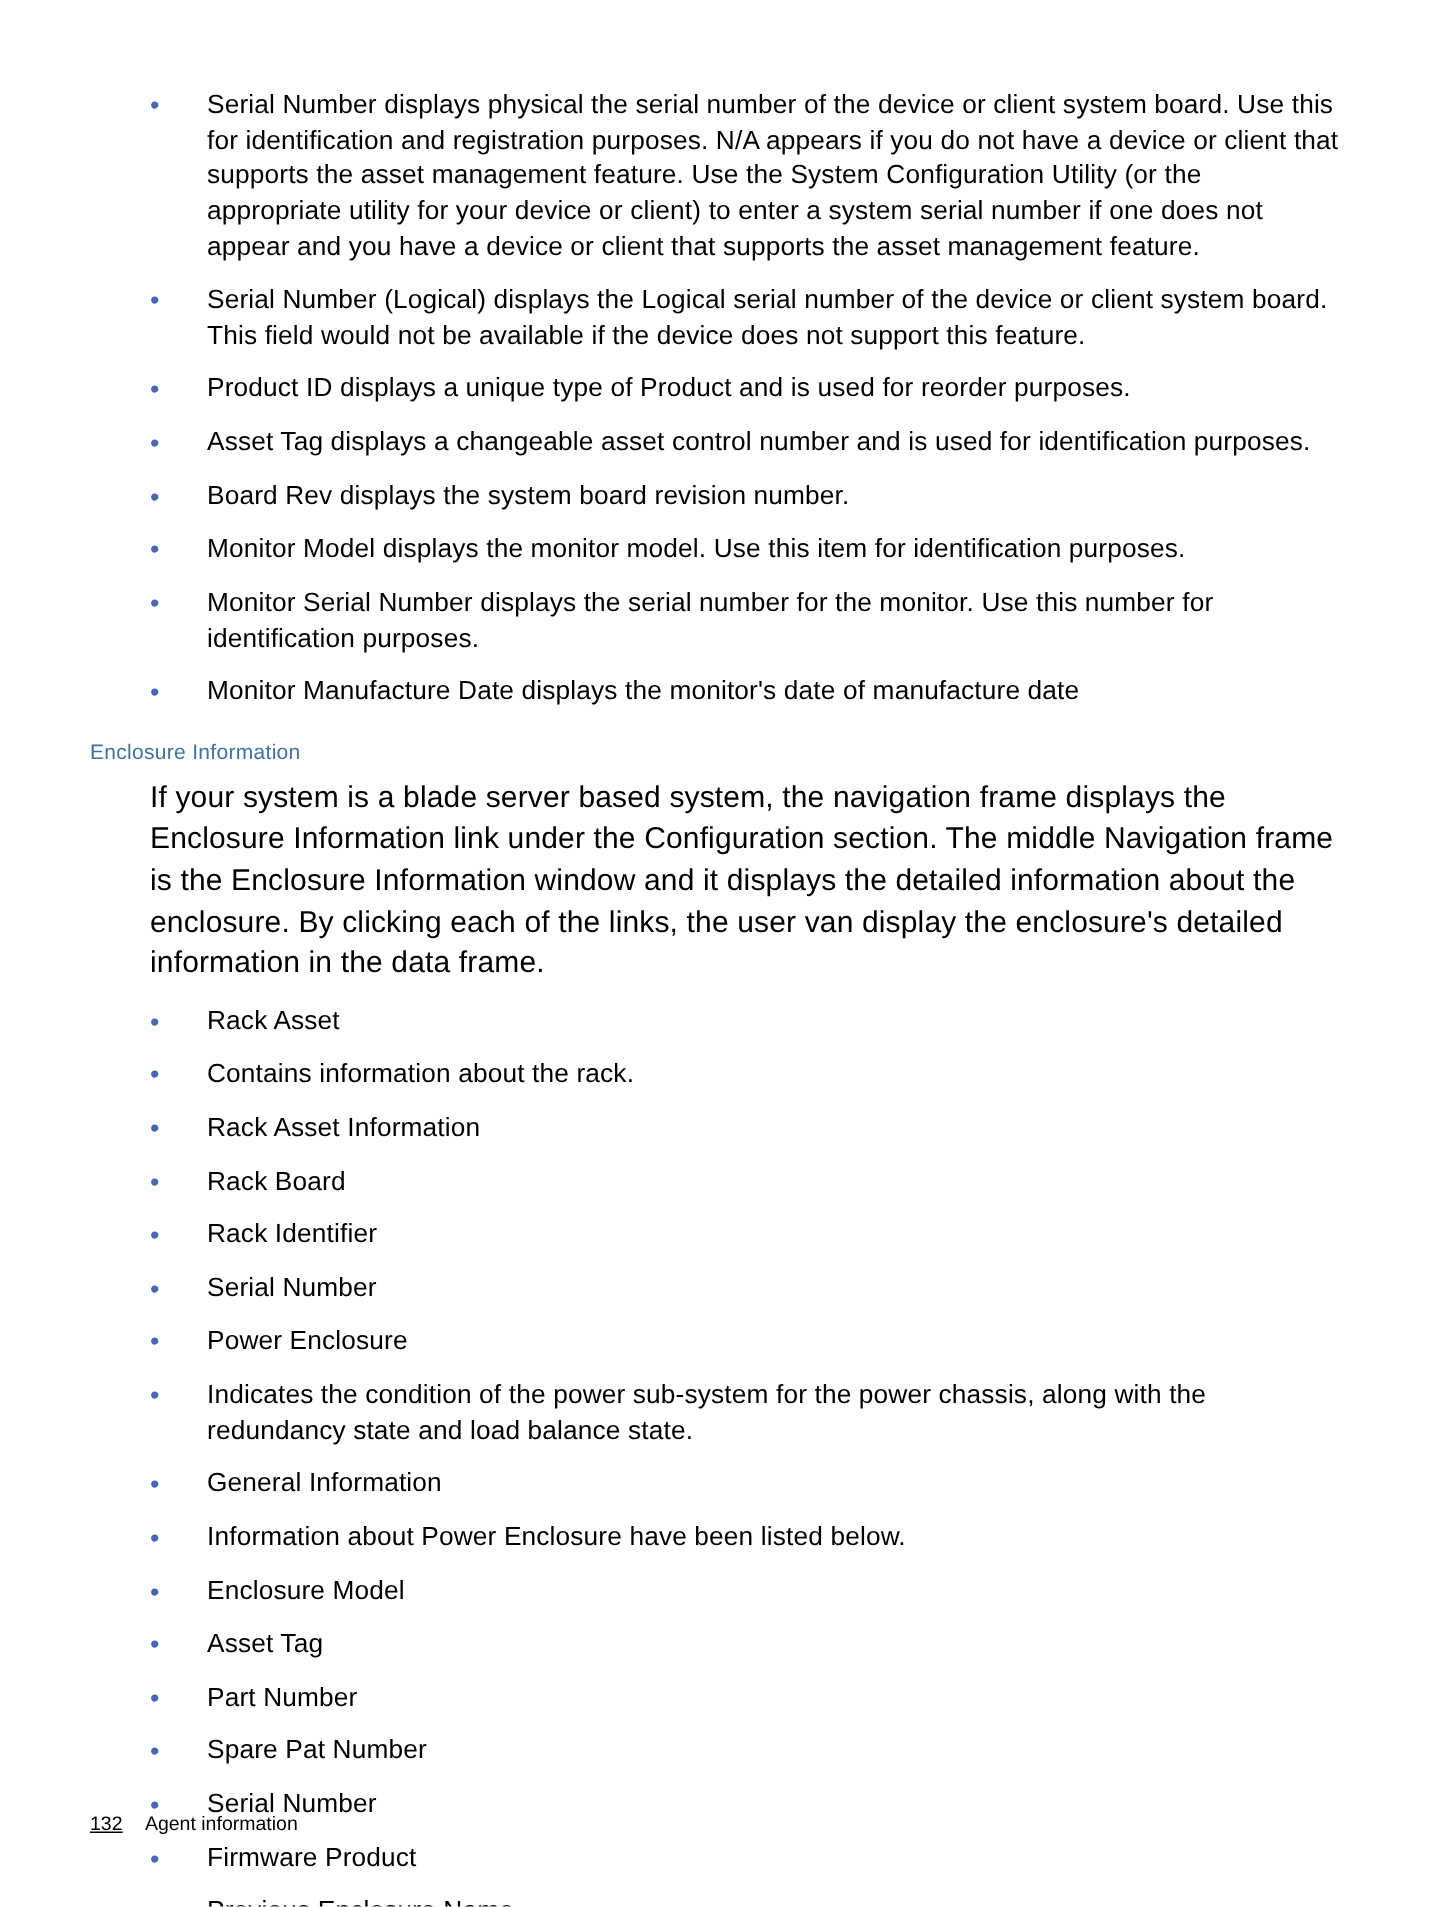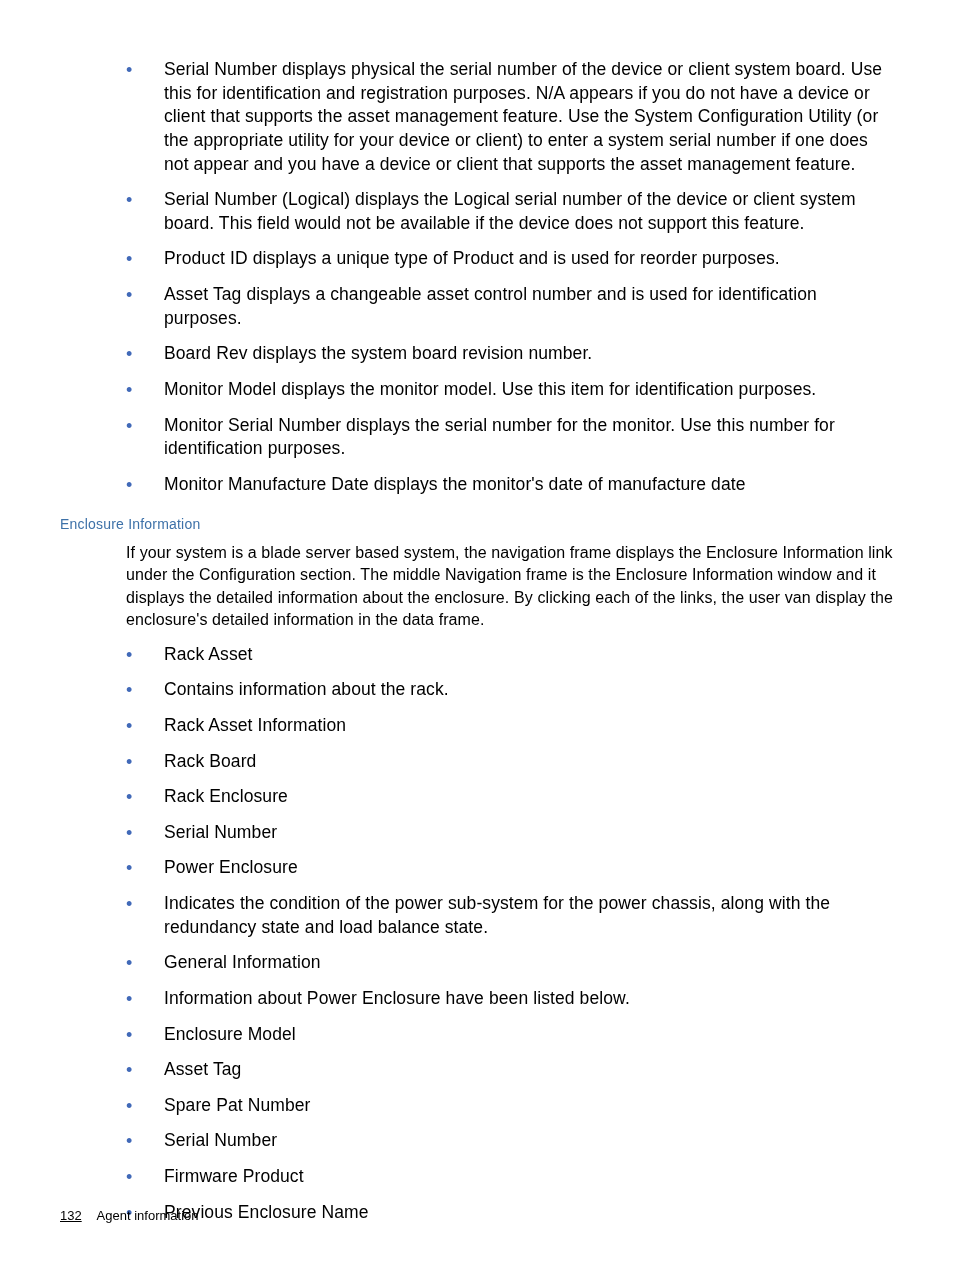--- a/index.html
+++ b/index.html
@@ -13,21 +13,21 @@
       color: #000000;
       width: 954px;
       height: 1271px;
       position: relative;
       font-stretch: normal;
     }
     .page-content {
       padding: 58px 60px 0 60px;
     }
     .indented-block {
-      margin-left: 66px;
+      margin-left: 40px;
     }
     ul.bullet-list {
       list-style: none;
       padding: 0;
       margin: 0;
     }
     ul.bullet-list li {
       position: relative;
       padding-left: 38px;
       margin-bottom: 12px;
@@ -47,21 +47,21 @@
     .section-heading {
       color: #3d71a8;
       font-size: 14px;
       font-weight: normal;
       margin-top: 20px;
       margin-bottom: 10px;
       margin-left: 0;
       letter-spacing: 0.2px;
     }
     .body-para {
-      font-size: 16px;
+      font-size: 20px;
       line-height: 1.38;
       margin-bottom: 12px;
       letter-spacing: 0.1px;
     }
     .footer {
       position: absolute;
       bottom: 48px;
       left: 60px;
       font-size: 13px;
       color: #000;
@@ -91,28 +91,29 @@
 
   <h2 class="section-heading">Enclosure Information</h2>
 
   <div class="indented-block">
     <p class="body-para">If your system is a blade server based system, the navigation frame displays the Enclosure Information link under the Configuration section. The middle Navigation frame is the Enclosure Information window and it displays the detailed information about the enclosure. By clicking each of the links, the user van display the enclosure's detailed information in the data frame.</p>
     <ul class="bullet-list">
       <li><span>Rack Asset</span></li>
       <li><span>Contains information about the rack.</span></li>
       <li><span>Rack Asset Information</span></li>
       <li><span>Rack Board</span></li>
-      <li><span>Rack Enclosure</span></li>
+      <li><span>Rack Identifier</span></li>
       <li><span>Serial Number</span></li>
       <li><span>Power Enclosure</span></li>
       <li><span>Indicates the condition of the power sub-system for the power chassis, along with the redundancy state and load balance state.</span></li>
       <li><span>General Information</span></li>
       <li><span>Information about Power Enclosure have been listed below.</span></li>
       <li><span>Enclosure Model</span></li>
       <li><span>Asset Tag</span></li>
+      <li><span>Part Number</span></li>
       <li><span>Spare Pat Number</span></li>
       <li><span>Serial Number</span></li>
       <li><span>Firmware Product</span></li>
       <li><span>Previous Enclosure Name</span></li>
 
     </ul>
   </div>
 
 </div>
 

